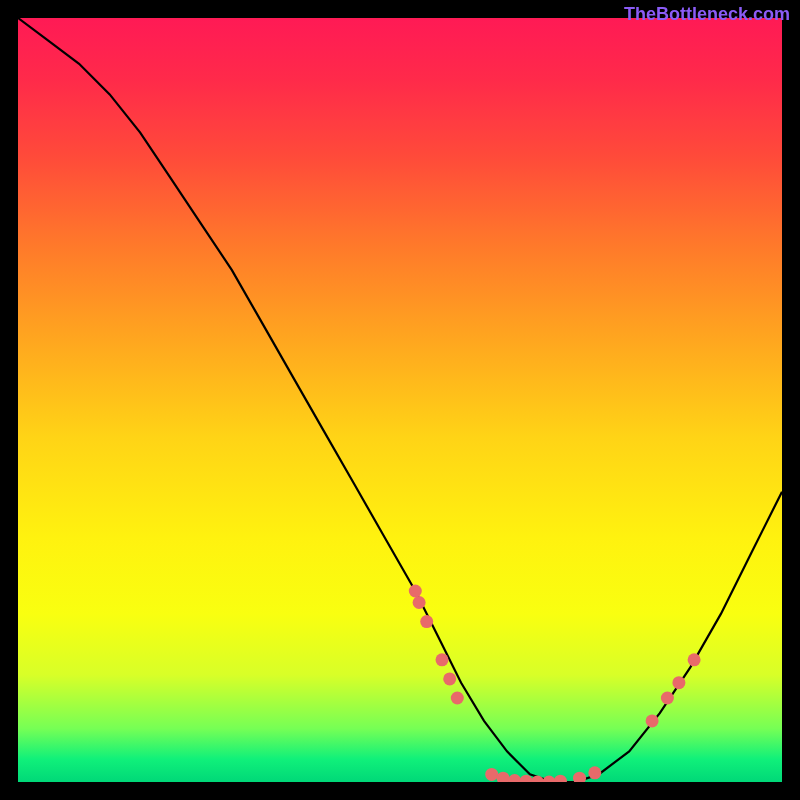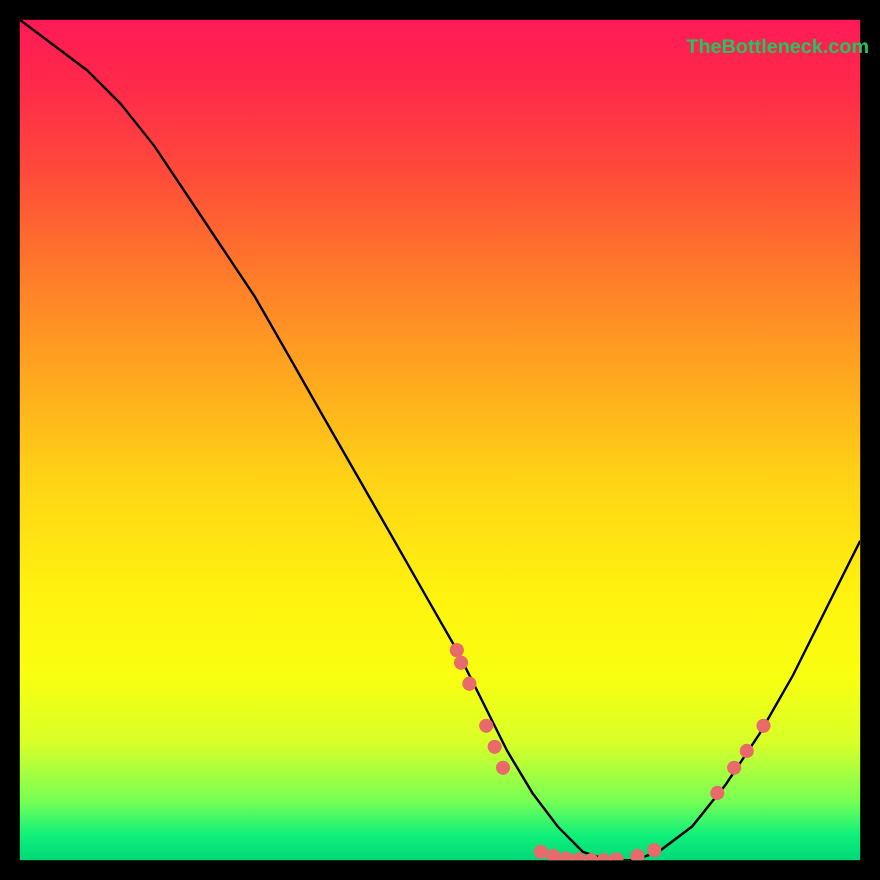--- a/index.html
+++ b/index.html
@@ -8,25 +8,24 @@
     height: 800px;
     background: #000;
     position: relative;
     overflow: hidden;
     font-family: Arial, sans-serif;
   }
   .watermark {
     position: absolute;
     top: 4px;
     right: 10px;
-    color: #22c55e;
+    color: #8b5cf6;
     font-size: 18px;
     font-weight: bold;
     z-index: 10;
-    margin-top: 28px;
   }
   .plot-area {
     position: absolute;
     left: 18px;
     top: 18px;
     width: 764px;
     height: 764px;
   }
   .gradient-bg {
     position: absolute;

